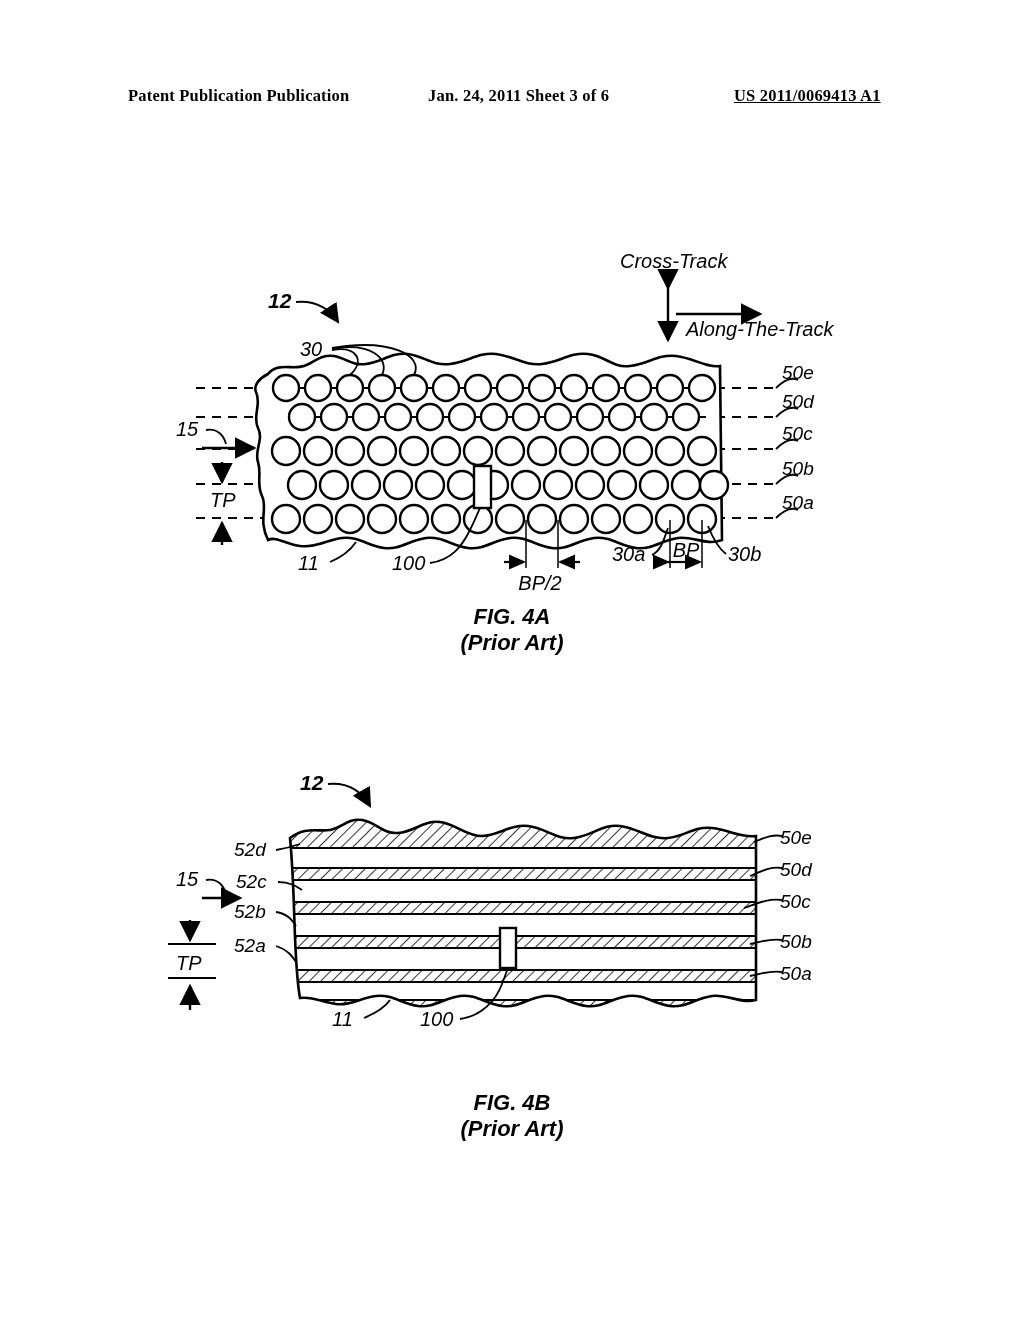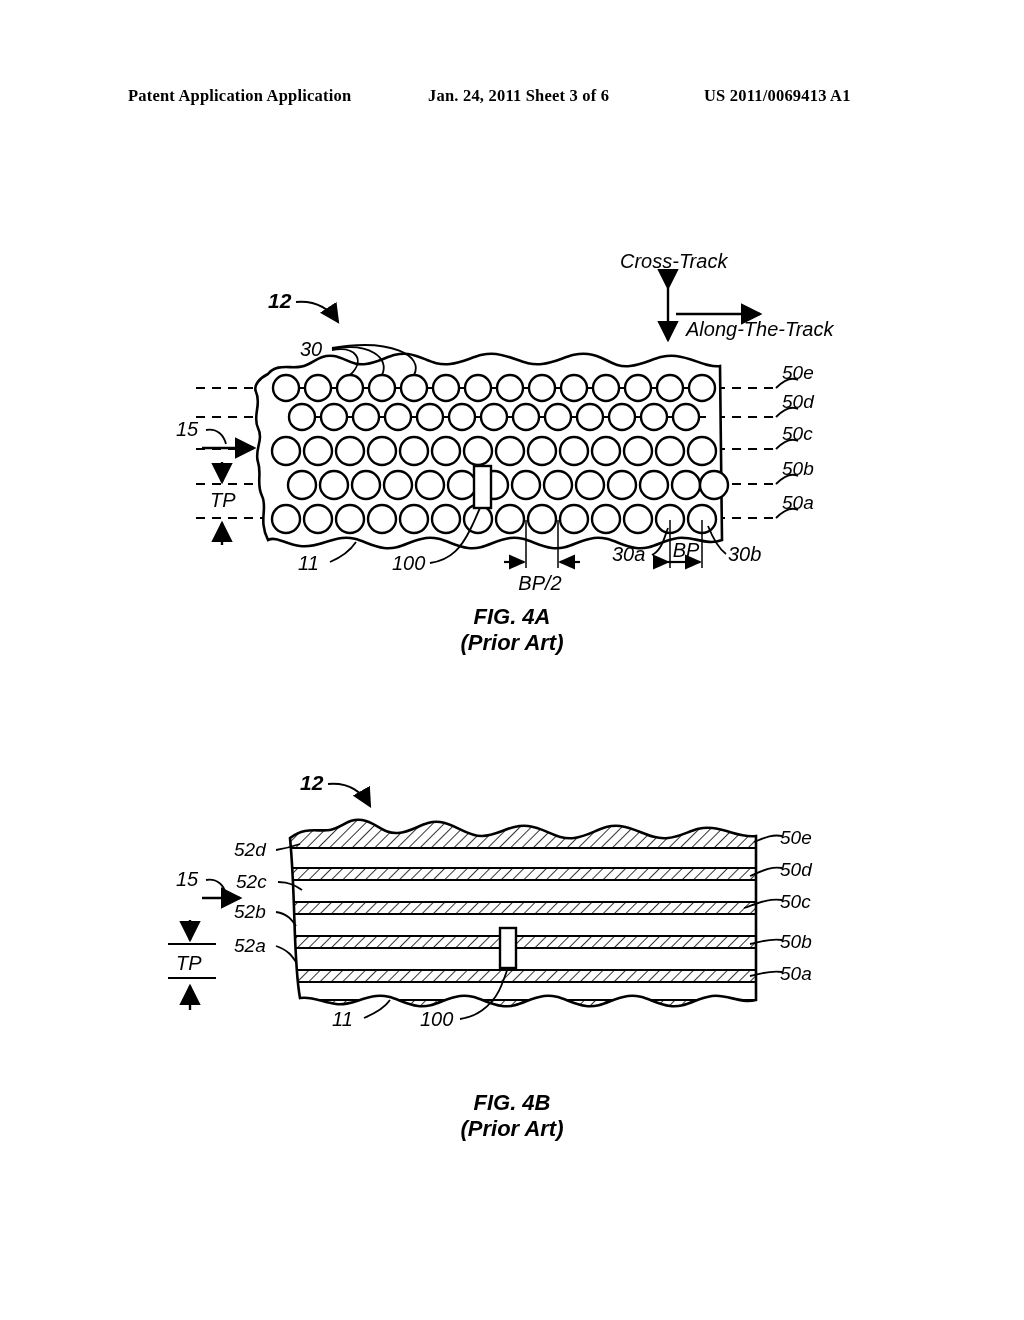--- a/index.html
+++ b/index.html
@@ -5,31 +5,31 @@
   html,body{margin:0;padding:0;background:#ffffff;}
   body{width:1024px;height:1320px;position:relative;
        font-family:"Liberation Serif",serif;color:#000;}
   #sheet{position:absolute;inset:0;width:1024px;height:1320px;}
   .hdr{position:absolute;top:86px;left:0;width:1024px;
        font-family:"Liberation Serif",serif;font-weight:bold;font-size:16.5px;
        letter-spacing:.2px;}
   .hdr span{position:absolute;white-space:nowrap;}
   .h1{left:128px;}
   .h2{left:428px;}
-  .h3{left:704px;}
+  .h3{left:734px;text-decoration:underline;}
   svg{position:absolute;left:0;top:0;}
   text{font-family:"Liberation Sans",sans-serif;}
 </style>
 </head>
 <body>
 
 <div id="sheet">
 
   <div class="hdr">
-    <span class="h1">Patent Application Application</span>
+    <span class="h1">Patent Publication Publication</span>
     <span class="h2">Jan. 24, 2011  Sheet 3 of 6</span>
     <span class="h3">US 2011/0069413 A1</span>
   </div>
 
   <svg width="1024" height="1320" viewBox="0 0 1024 1320">
     <defs>
       <pattern id="hatch" width="8" height="8" patternTransform="rotate(45)" patternUnits="userSpaceOnUse">
         <rect width="8" height="8" fill="#fff"></rect>
         <line x1="0" y1="0" x2="0" y2="8" stroke="#000" stroke-width="1.6"></line>
       </pattern>

